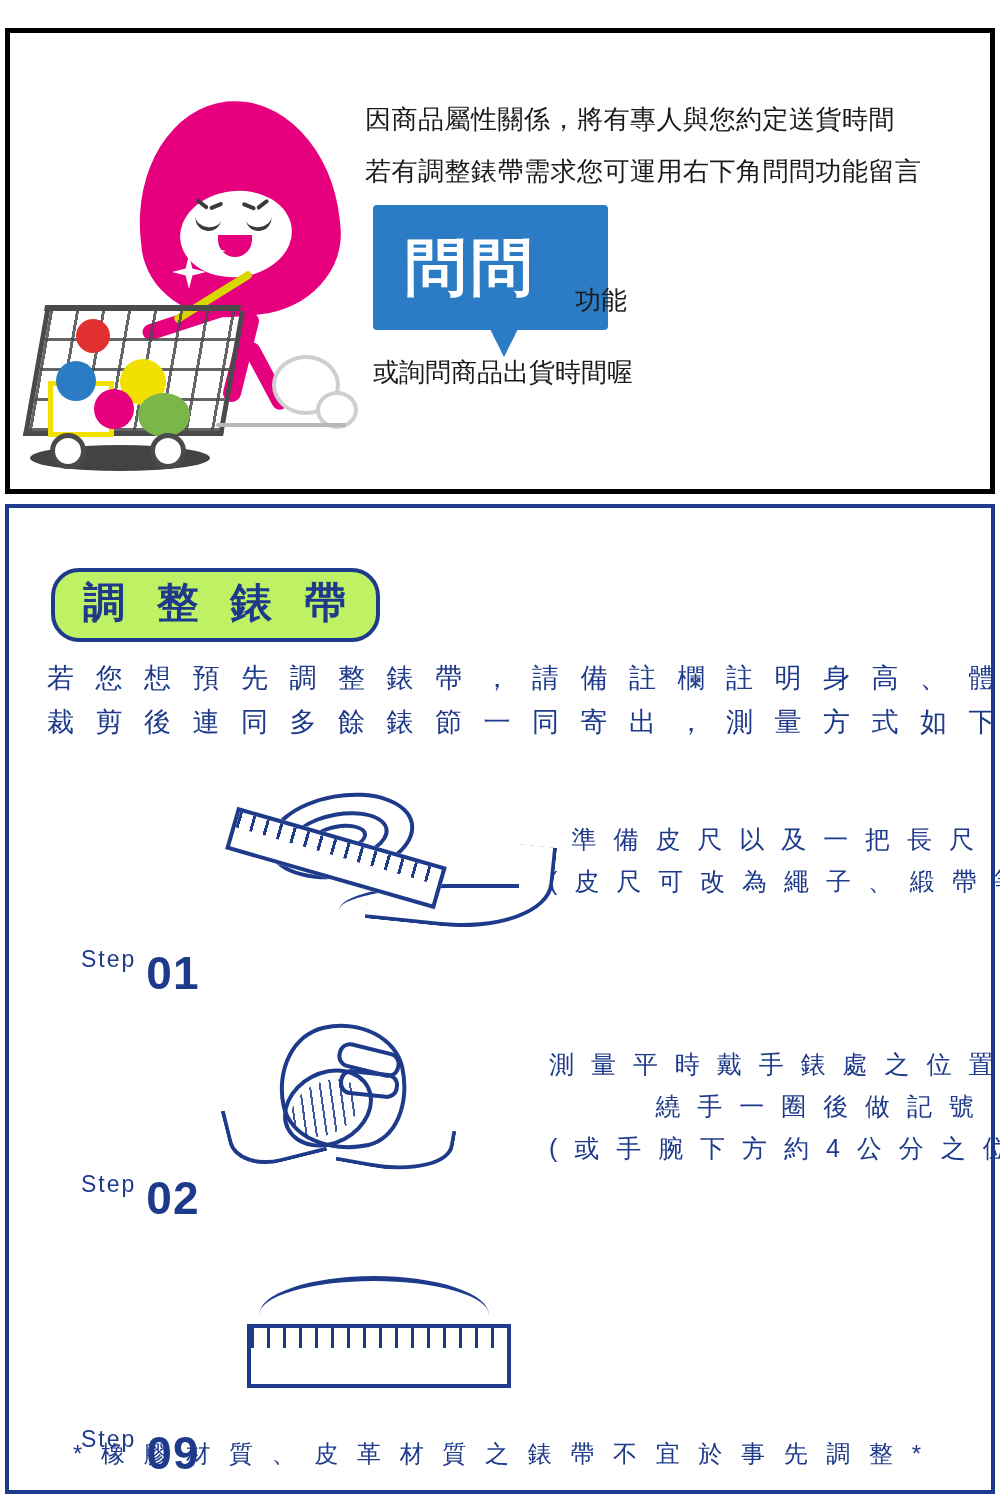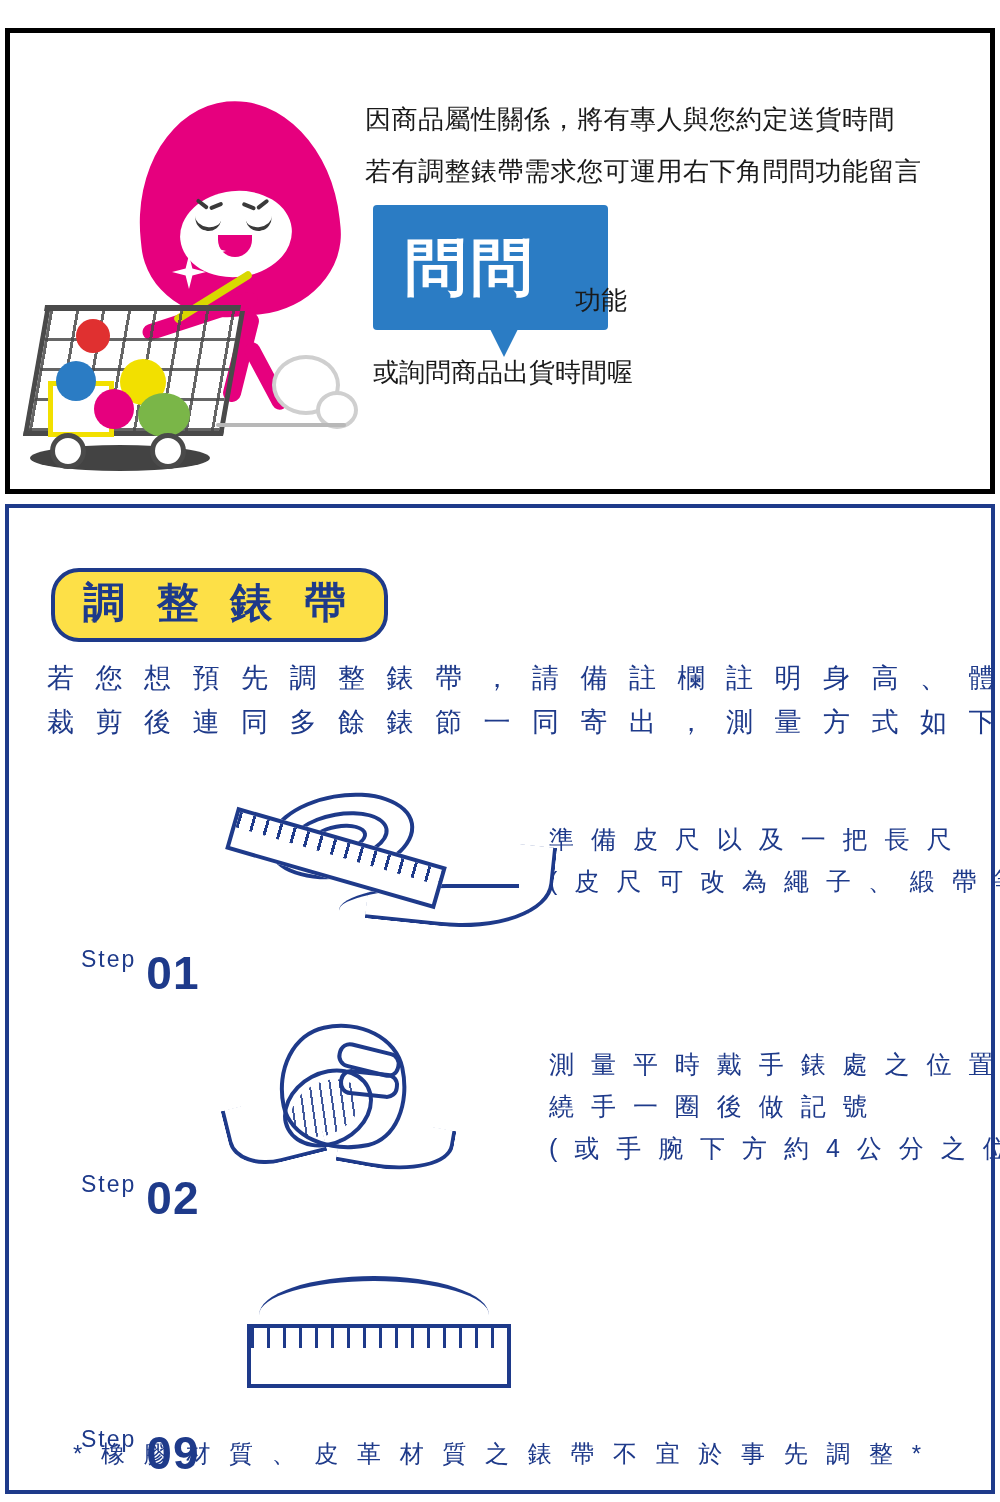--- a/index.html
+++ b/index.html
@@ -302,22 +302,22 @@
     border: 4px solid #1e3a8a;
     box-sizing: border-box;
     background: #ffffff;
   }
   .title-badge {
     position: absolute;
     left: 42px;
     top: 60px;
     border: 4px solid #1e3a8a;
     border-radius: 28px;
-    padding: 8px 28px 12px 28px;
-    background: #fde047;
+    padding: 8px 20px 12px 28px;
+    background: #bef264;
   }
   .title-badge .title-text {
     font-size: 42px;
     font-weight: bold;
     color: #1e3a8a;
     letter-spacing: 10px;
     line-height: 1.1;
   }
   .intro {
     position: absolute;
@@ -366,21 +366,21 @@
     left: 210px;
     top: 0;
     width: 320px;
     height: 190px;
   }
   .step-desc {
     position: absolute;
     left: 540px;
     top: 30px;
     width: 430px;
-    text-align: left;
+    text-align: right;
   }
   .step-desc .dline {
     font-size: 25px;
     color: #1e3a8a;
     letter-spacing: 5px;
     line-height: 42px;
     white-space: nowrap;
   }
 
   

